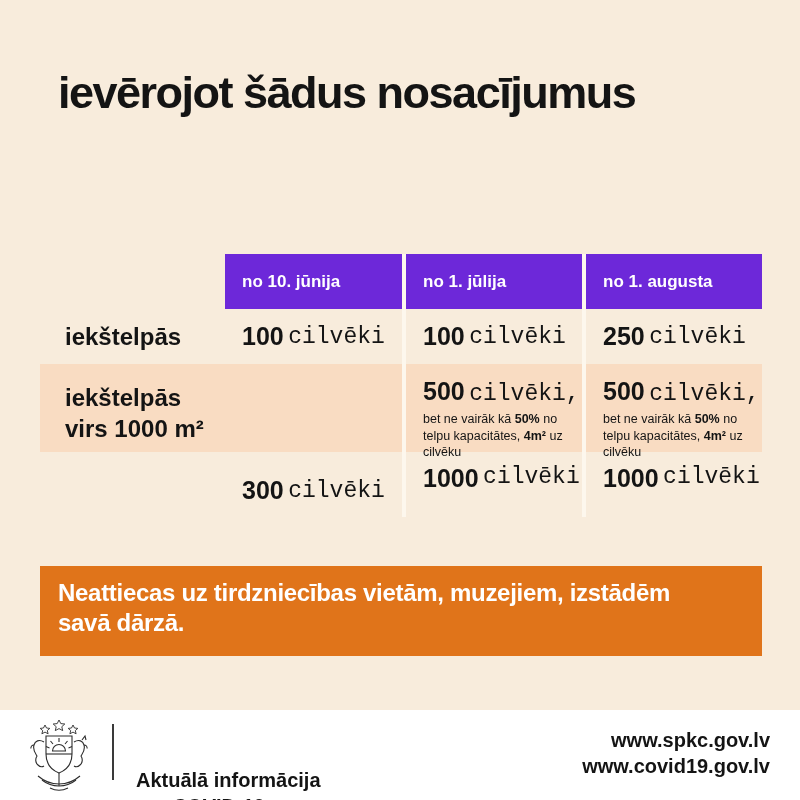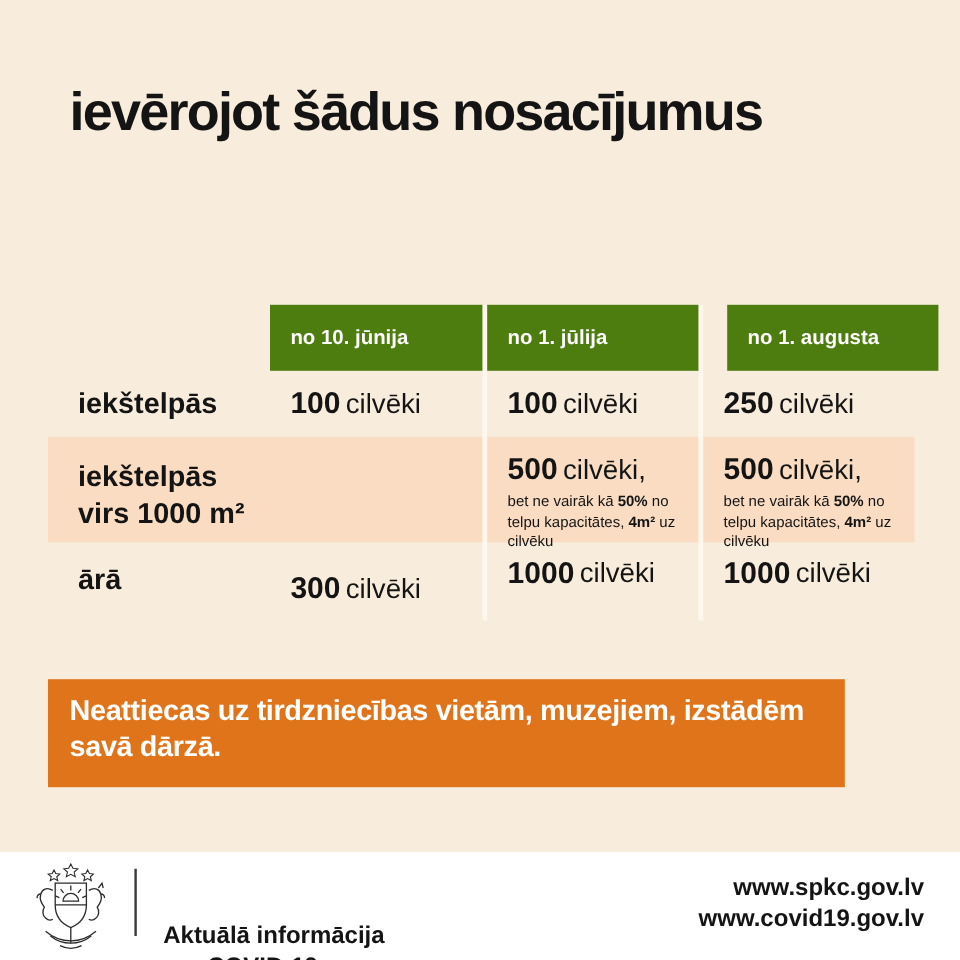--- a/index.html
+++ b/index.html
@@ -16,44 +16,44 @@
     line-height:1.22; color:#141414;
   }
   .title .hl{color:#e07818;}
   
   .table{position:absolute; left:40px; top:254px; width:722px; height:263px;}
   .row2-band{position:absolute; left:0; top:110px; width:722px; height:88px; background:#f9dcc2;}
   .vsep{position:absolute; top:0; width:4px; height:263px; background:#fdf7ed;}
   .vsep.s1{left:362px;}
   .vsep.s2{left:542px;}
   .th{
-    position:absolute; top:0; height:55px; background:#4d7c0f;
+    position:absolute; top:0; height:55px; background:#6d28d9;
     display:flex; align-items:center; padding-left:17px; box-sizing:border-box;
     color:#ffffff; font-size:17px; font-weight:bold;
   }
   .th.c1{left:185px; width:177px;}
   .th.c2{left:366px; width:176px;}
-  .th.c3{left:546px; width:176px;margin-left:20px;}
+  .th.c3{left:546px; width:176px;}
   .cell{position:absolute; box-sizing:border-box; display:flex; align-items:center;}
   .rowlabel{font-size:24px; font-weight:bold; line-height:1.3; padding-left:25px;}
   .r1{top:55px; height:55px;}
   .r2{top:110px; height:88px;}
   .r3{top:198px; height:65px;}
   .c0{left:0; width:185px;}
   .cc1{left:185px; width:177px; padding-left:17px;}
   .cc2{left:366px; width:176px; padding-left:17px;}
   .cc3{left:546px; width:176px; padding-left:17px;}
   .val .num{font-size:25px; font-weight:bold;}
-  .val .unit{font-size:23px; font-weight:normal;}
+  .val .unit{font-size:23px; font-weight:normal;font-family:Liberation Mono, monospace;}
   .cell.stack{flex-direction:column; align-items:flex-start; justify-content:flex-start; padding-top:13px;}
   .note{margin-top:4px; font-size:12.5px; line-height:1.32; width:158px; font-weight:normal;}
   .note b{font-weight:bold;}
   
   .banner{
-    position:absolute; left:40px; top:566px; width:664px; height:90px;
+    position:absolute; left:40px; top:566px; width:722px; height:90px;
     background:#e0741a; box-sizing:border-box; padding:12px 18px;
     color:#ffffff; font-size:24px; font-weight:bold; line-height:1.23; letter-spacing:-0.3px;
   }
   
   .footer{position:absolute; left:0; top:710px; width:800px; height:90px; background:#ffffff;}
   .coat{position:absolute; left:26px; top:8px; width:66px; height:76px;}
   .fdivider{position:absolute; left:112px; top:14px; width:2px; height:56px; background:#3a3a3a;}
   .finfo{
     position:absolute; left:136px; top:18px;
     font-size:20px; font-weight:bold; line-height:1.28; color:#141414;margin-top:40px;
@@ -98,21 +98,20 @@
     </div>
     <div class="cell r2 cc2 val stack">
       <div><span class="num">500</span>&nbsp;<span class="unit">cilvēki,</span></div>
       <div class="note"><span>bet ne vairāk kā </span><b>50%</b><span> no telpu kapacitātes, </span><b>4m²</b><span> uz cilvēku</span></div>
     </div>
     <div class="cell r2 cc3 val stack">
       <div><span class="num">500</span>&nbsp;<span class="unit">cilvēki,</span></div>
       <div class="note"><span>bet ne vairāk kā </span><b>50%</b><span> no telpu kapacitātes, </span><b>4m²</b><span> uz cilvēku</span></div>
     </div>
 
-    <div class="cell r3 c0 rowlabel" style="align-items:flex-start; padding-top:16px;">ārā</div>
     <div class="cell r3 cc1 val" style="align-items:center; padding-top:12px;">
       <span class="num">300</span>&nbsp;<span class="unit">cilvēki</span>
     </div>
     <div class="cell r3 cc2 val" style="align-items:flex-start; padding-top:12px;">
       <span class="num">1000</span>&nbsp;<span class="unit">cilvēki</span>
     </div>
     <div class="cell r3 cc3 val" style="align-items:flex-start; padding-top:12px;">
       <span class="num">1000</span>&nbsp;<span class="unit">cilvēki</span>
     </div>
   </div>

